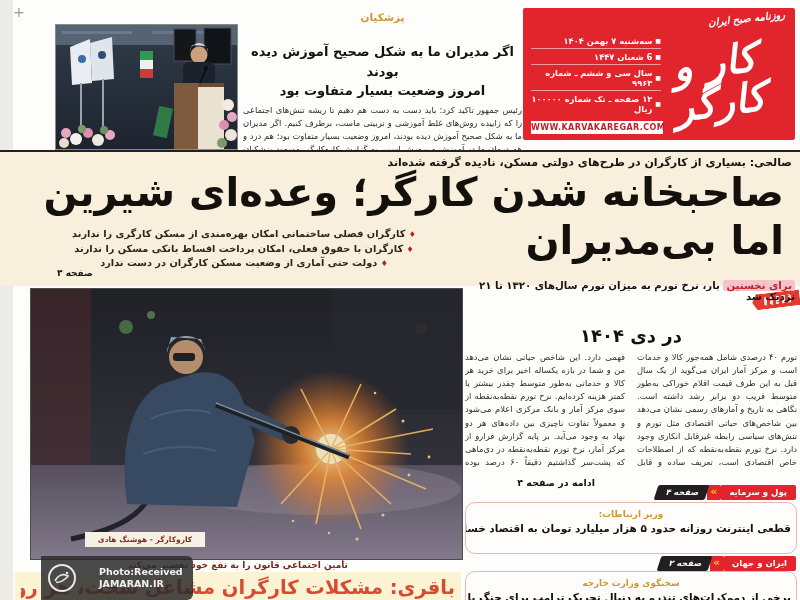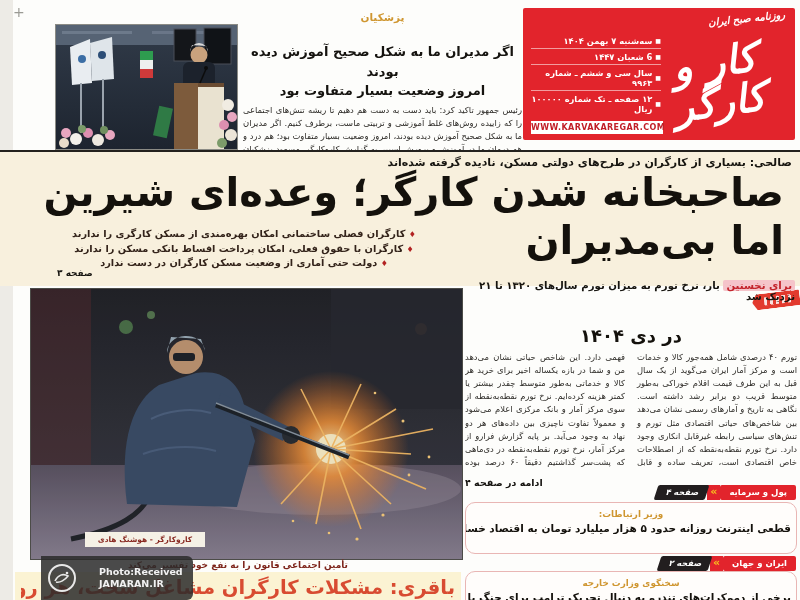--- a/index.html
+++ b/index.html
@@ -80,21 +80,21 @@
           clip-path:polygon(10% 0,100% 0,100% 100%,10% 100%,0 50%);}
   #ribbon::after{content:"";position:absolute;left:12px;top:4px;width:28px;height:8px;
                  background:repeating-linear-gradient(90deg,rgba(255,255,255,.85) 0 3px,transparent 3px 6px);}
   #inf-h1{left:465px;top:301px;width:332px;text-align:center;font-size:18px;font-weight:bold;
           color:#14110c;direction:rtl;}
   #inf-h2{left:465px;top:325px;width:332px;text-align:center;font-size:18px;font-weight:bold;
           color:#14110c;direction:rtl;}
   #inf-body{left:465px;top:351px;width:332px;height:124px;direction:rtl;column-count:2;
             column-gap:12px;font-size:8.4px;line-height:1.56;color:#2e2c28;text-align:justify;
             overflow:hidden;}
-  #inf-cont{left:465px;top:477px;width:130px;text-align:left;font-size:9.5px;font-weight:bold;color:#15130f;}
+  #inf-cont{left:465px;top:477px;width:130px;text-align:right;font-size:9.5px;font-weight:bold;color:#15130f;}
 
   
   .tag{position:absolute;height:15px;display:flex;z-index:4;}
   .tag .pg{background:#221e1f;color:#fff;font-size:8.3px;font-weight:bold;line-height:15px;
            padding:0 8px 0 10px;transform:skewX(-18deg);border-radius:2px;}
   .tag .chev{background:#e2242c;color:#f7c21e;font-size:11px;font-weight:bold;line-height:14px;
              padding:0 3px;}
   .tag .nm{background:#e2242c;color:#fff;font-size:8.5px;font-weight:bold;line-height:15px;
            padding:0 9px;border-radius:2px;direction:rtl;}
   #tag1{right:4px;top:485px;}

